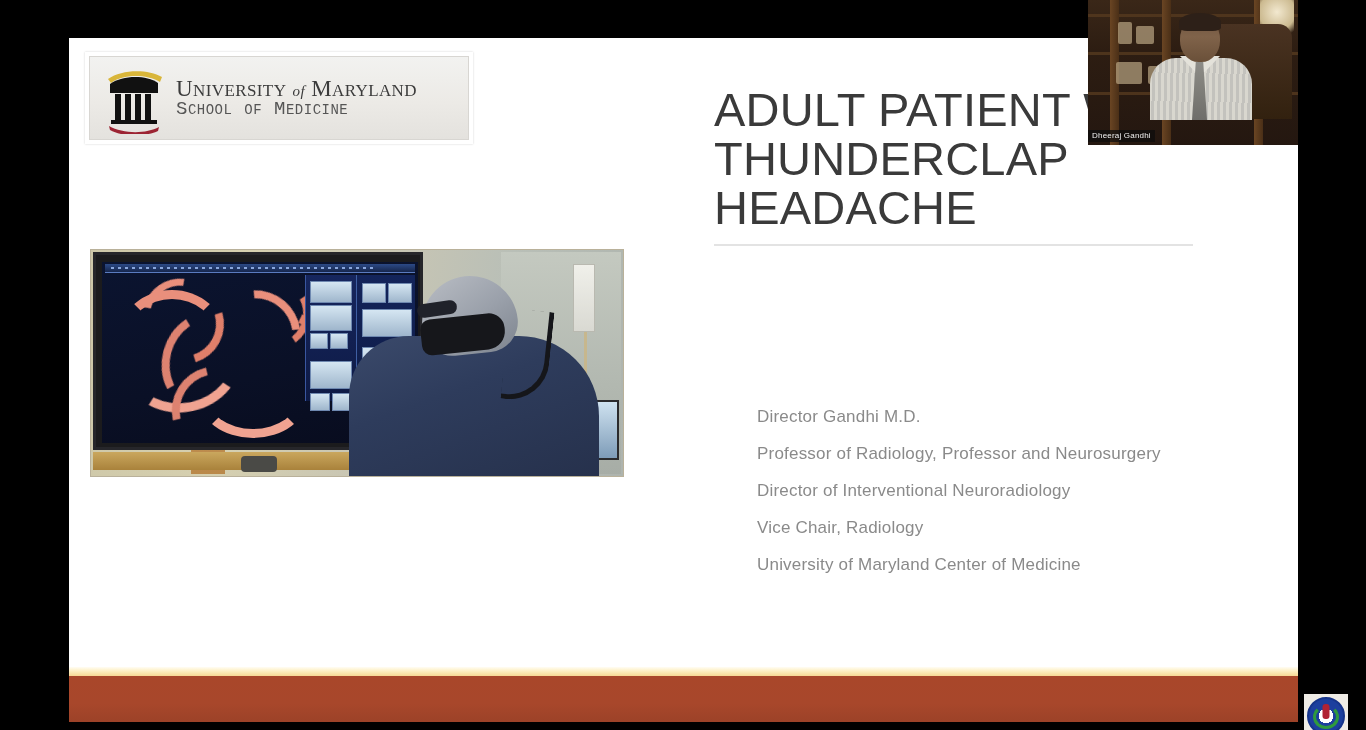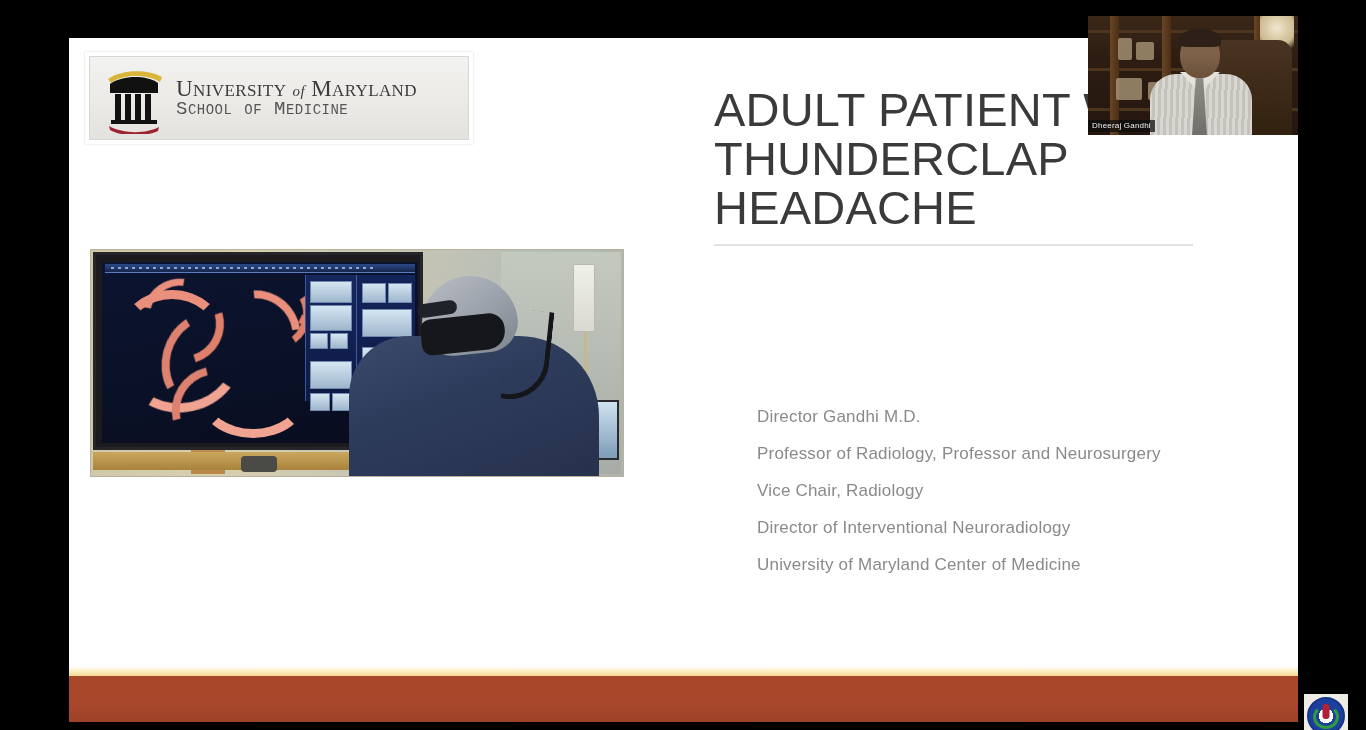--- a/index.html
+++ b/index.html
@@ -285,23 +285,23 @@
     position: absolute;
     left: 0; bottom: 0;
     width: 100%; height: 46px;
     background: linear-gradient(180deg,#a9472a 0%, #a8472b 60%, #9c4228 100%);
   }
 
   
   #webcam {
     position: absolute;
     left: 1088px;
-    top: 16px;
+    top: 0;
     width: 210px;
-    height: 119px;
+    height: 145px;
     overflow: hidden;
     background: #a21caf;
   }
   .wc-bg {
     position: absolute; inset: 0;
     background: linear-gradient(180deg,#3a2718 0%, #2d1d12 35%, #241710 100%);
   }
   .wc-shelf {
     position: absolute;
     left: 0; right: 0; height: 3px;
@@ -504,22 +504,22 @@
     </div>
 
     <div id="title">ADULT PATIENT WITH
 THUNDERCLAP
 HEADACHE</div>
     <div id="title-rule"></div>
 
     <div id="presenter">
       <div class="pres-line">Director Gandhi M.D.</div>
       <div class="pres-line">Professor of Radiology, Professor and Neurosurgery</div>
+      <div class="pres-line">Director of Interventional Neuroradiology</div>
       <div class="pres-line">Vice Chair, Radiology</div>
-      <div class="pres-line">Director of Interventional Neuroradiology</div>
       <div class="pres-line">University of Maryland Center of Medicine</div>
     </div>
 
     <div id="bar-gold"></div>
     <div id="bar-rust"></div>
   </div>
 
   <div id="webcam">
     <div class="wc-bg"></div>
     <div class="wc-shelf" style="top:14px;"></div>

